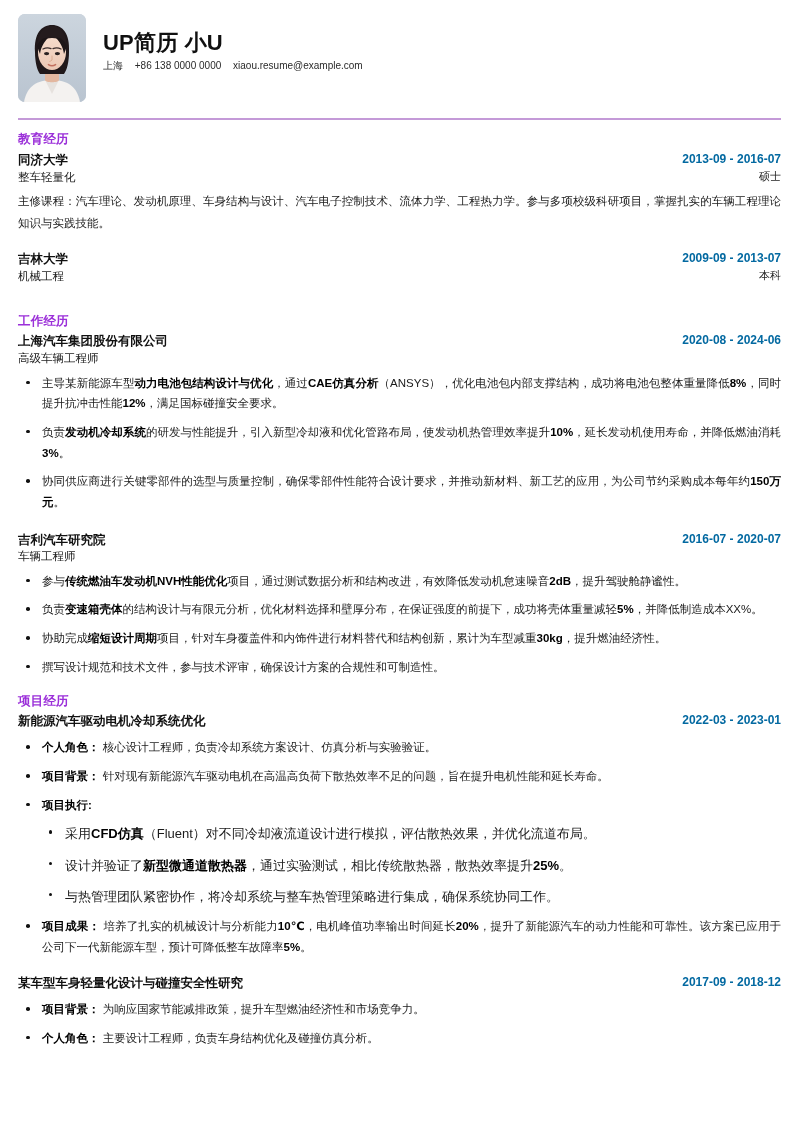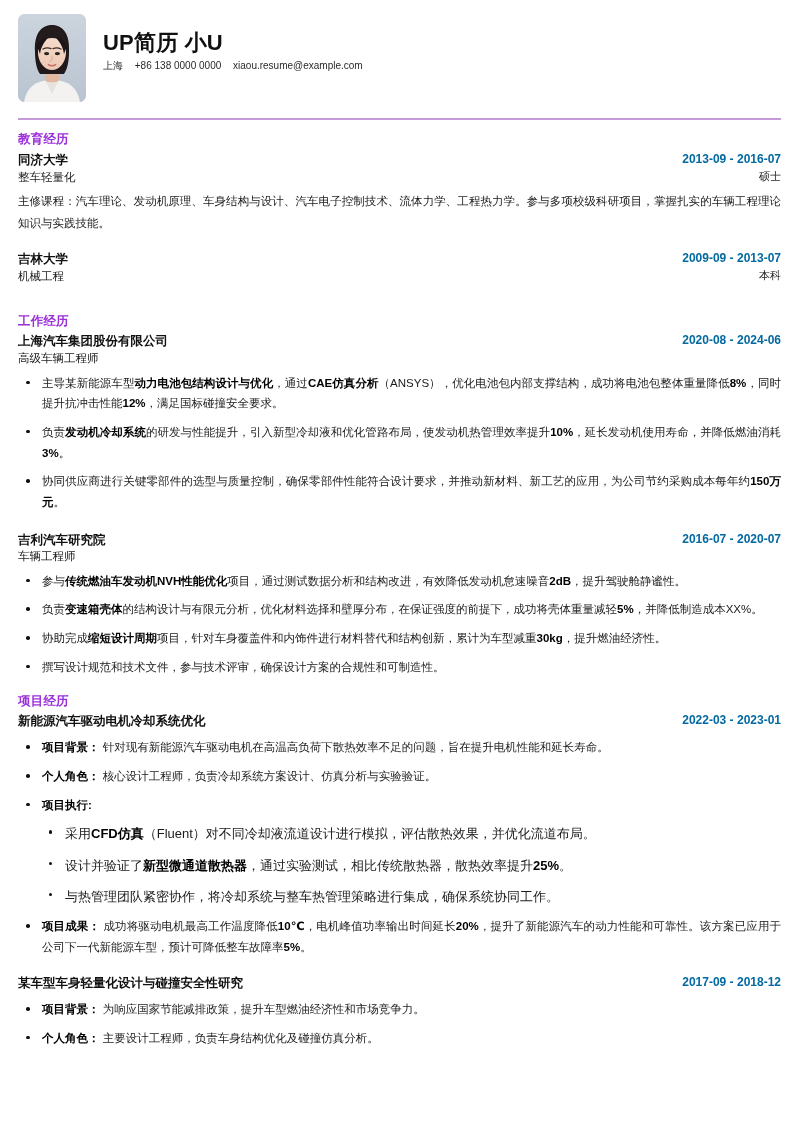--- a/index.html
+++ b/index.html
@@ -288,28 +288,28 @@
         </div>
       </div>
       <div class="section">
         <div class="section-title">项目经历</div>
         <div class="entry" style="margin-bottom: 16px;">
           <div class="entry-row">
             <div class="entry-org">新能源汽车驱动电机冷却系统优化</div>
             <div class="entry-date">2022-03 - 2023-01</div>
           </div>
           <ul class="bullets">
+            <li><span class="lbl">个人角色： </span><span>核心设计工程师，负责冷却系统方案设计、仿真分析与实验验证。</span></li>
             <li><span class="lbl">项目背景： </span><span>针对现有新能源汽车驱动电机在高温高负荷下散热效率不足的问题，旨在提升电机性能和延长寿命。</span></li>
-            <li><span class="lbl">个人角色： </span><span>核心设计工程师，负责冷却系统方案设计、仿真分析与实验验证。</span></li>
             <li><span class="lbl">项目执行: </span><ul class="sub-bullets">
                 <li><span>采用</span><b>CFD仿真</b><span>（Fluent）对不同冷却液流道设计进行模拟，评估散热效果，并优化流道布局。</span></li>
                 <li><span>设计并验证了</span><b>新型微通道散热器</b><span>，通过实验测试，相比传统散热器，散热效率提升</span><b>25%</b><span>。</span></li>
                 <li><span>与热管理团队紧密协作，将冷却系统与整车热管理策略进行集成，确保系统协同工作。</span></li>
               </ul></li>
-            <li><span class="lbl">项目成果： </span><span>成功将驱动电机最高工作温度降低</span><b>10℃</b><span>，电机峰值功率输出时间延长</span><b>20%</b><span>，提升了新能源汽车的动力性能和可靠性。该方案已应用于公司下一代新能源车型，预计可降低整车故障率</span><b>5%</b><span>。</span></li>
+            <li><span class="lbl">项目成果： </span><span>培养了扎实的机械设计与分析能力</span><b>10℃</b><span>，电机峰值功率输出时间延长</span><b>20%</b><span>，提升了新能源汽车的动力性能和可靠性。该方案已应用于公司下一代新能源车型，预计可降低整车故障率</span><b>5%</b><span>。</span></li>
           </ul>
         </div>
         <div class="entry" style="margin-bottom: 16px;">
           <div class="entry-row">
             <div class="entry-org">某车型车身轻量化设计与碰撞安全性研究</div>
             <div class="entry-date">2017-09 - 2018-12</div>
           </div>
           <ul class="bullets">
             <li><span class="lbl">项目背景： </span><span>为响应国家节能减排政策，提升车型燃油经济性和市场竞争力。</span></li>
             <li><span class="lbl">个人角色： </span><span>主要设计工程师，负责车身结构优化及碰撞仿真分析。</span></li>

